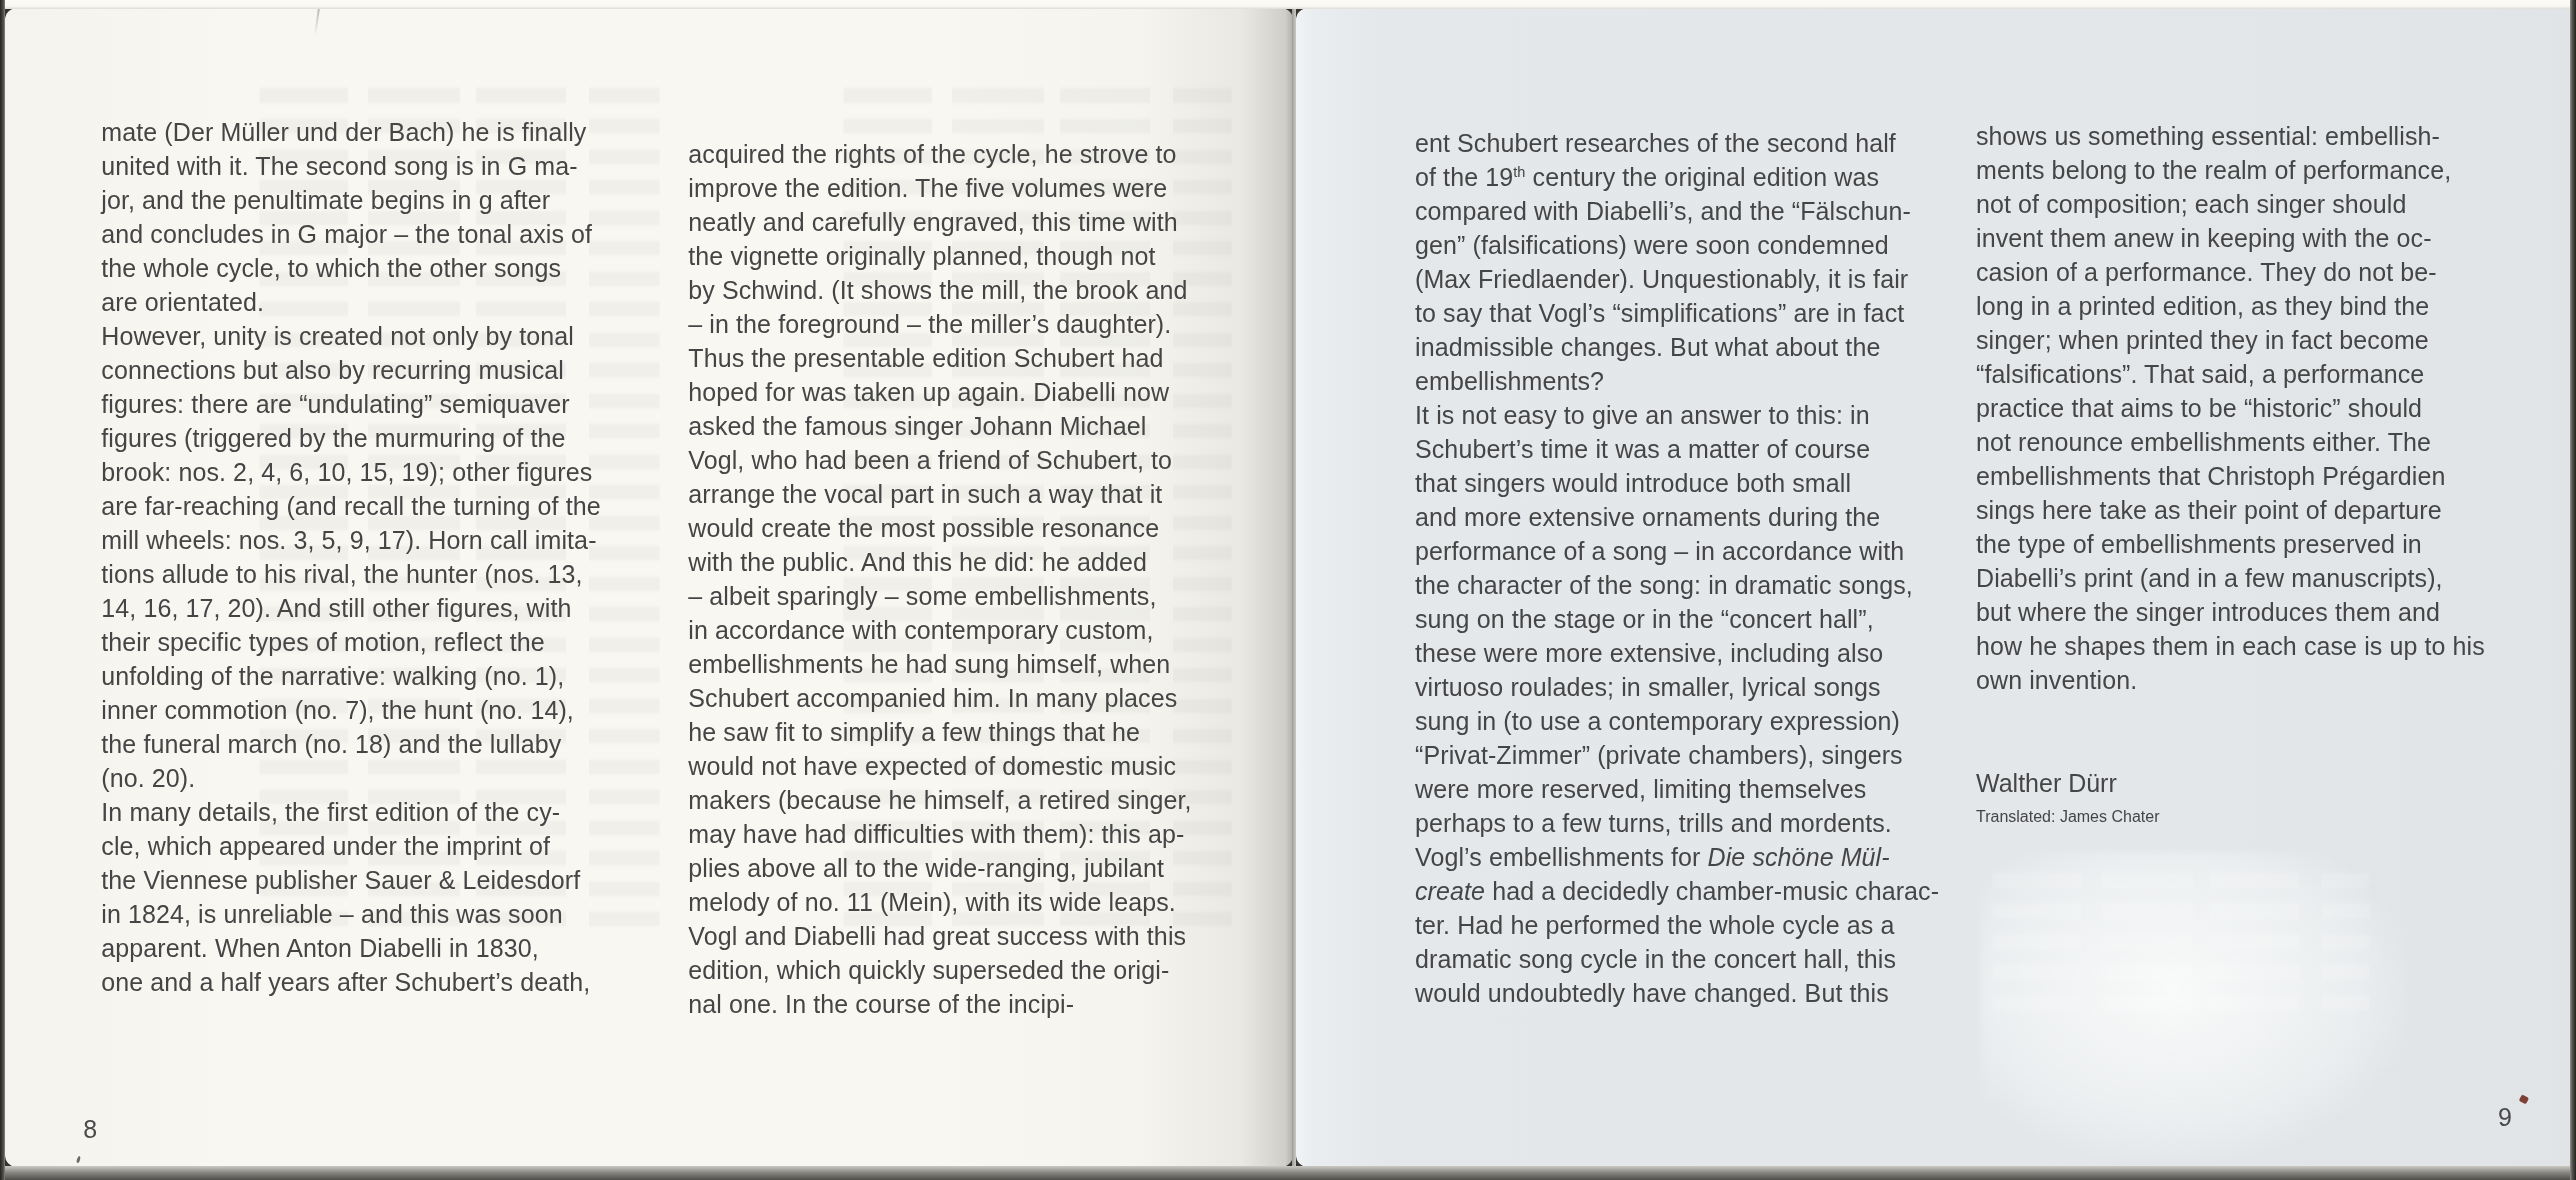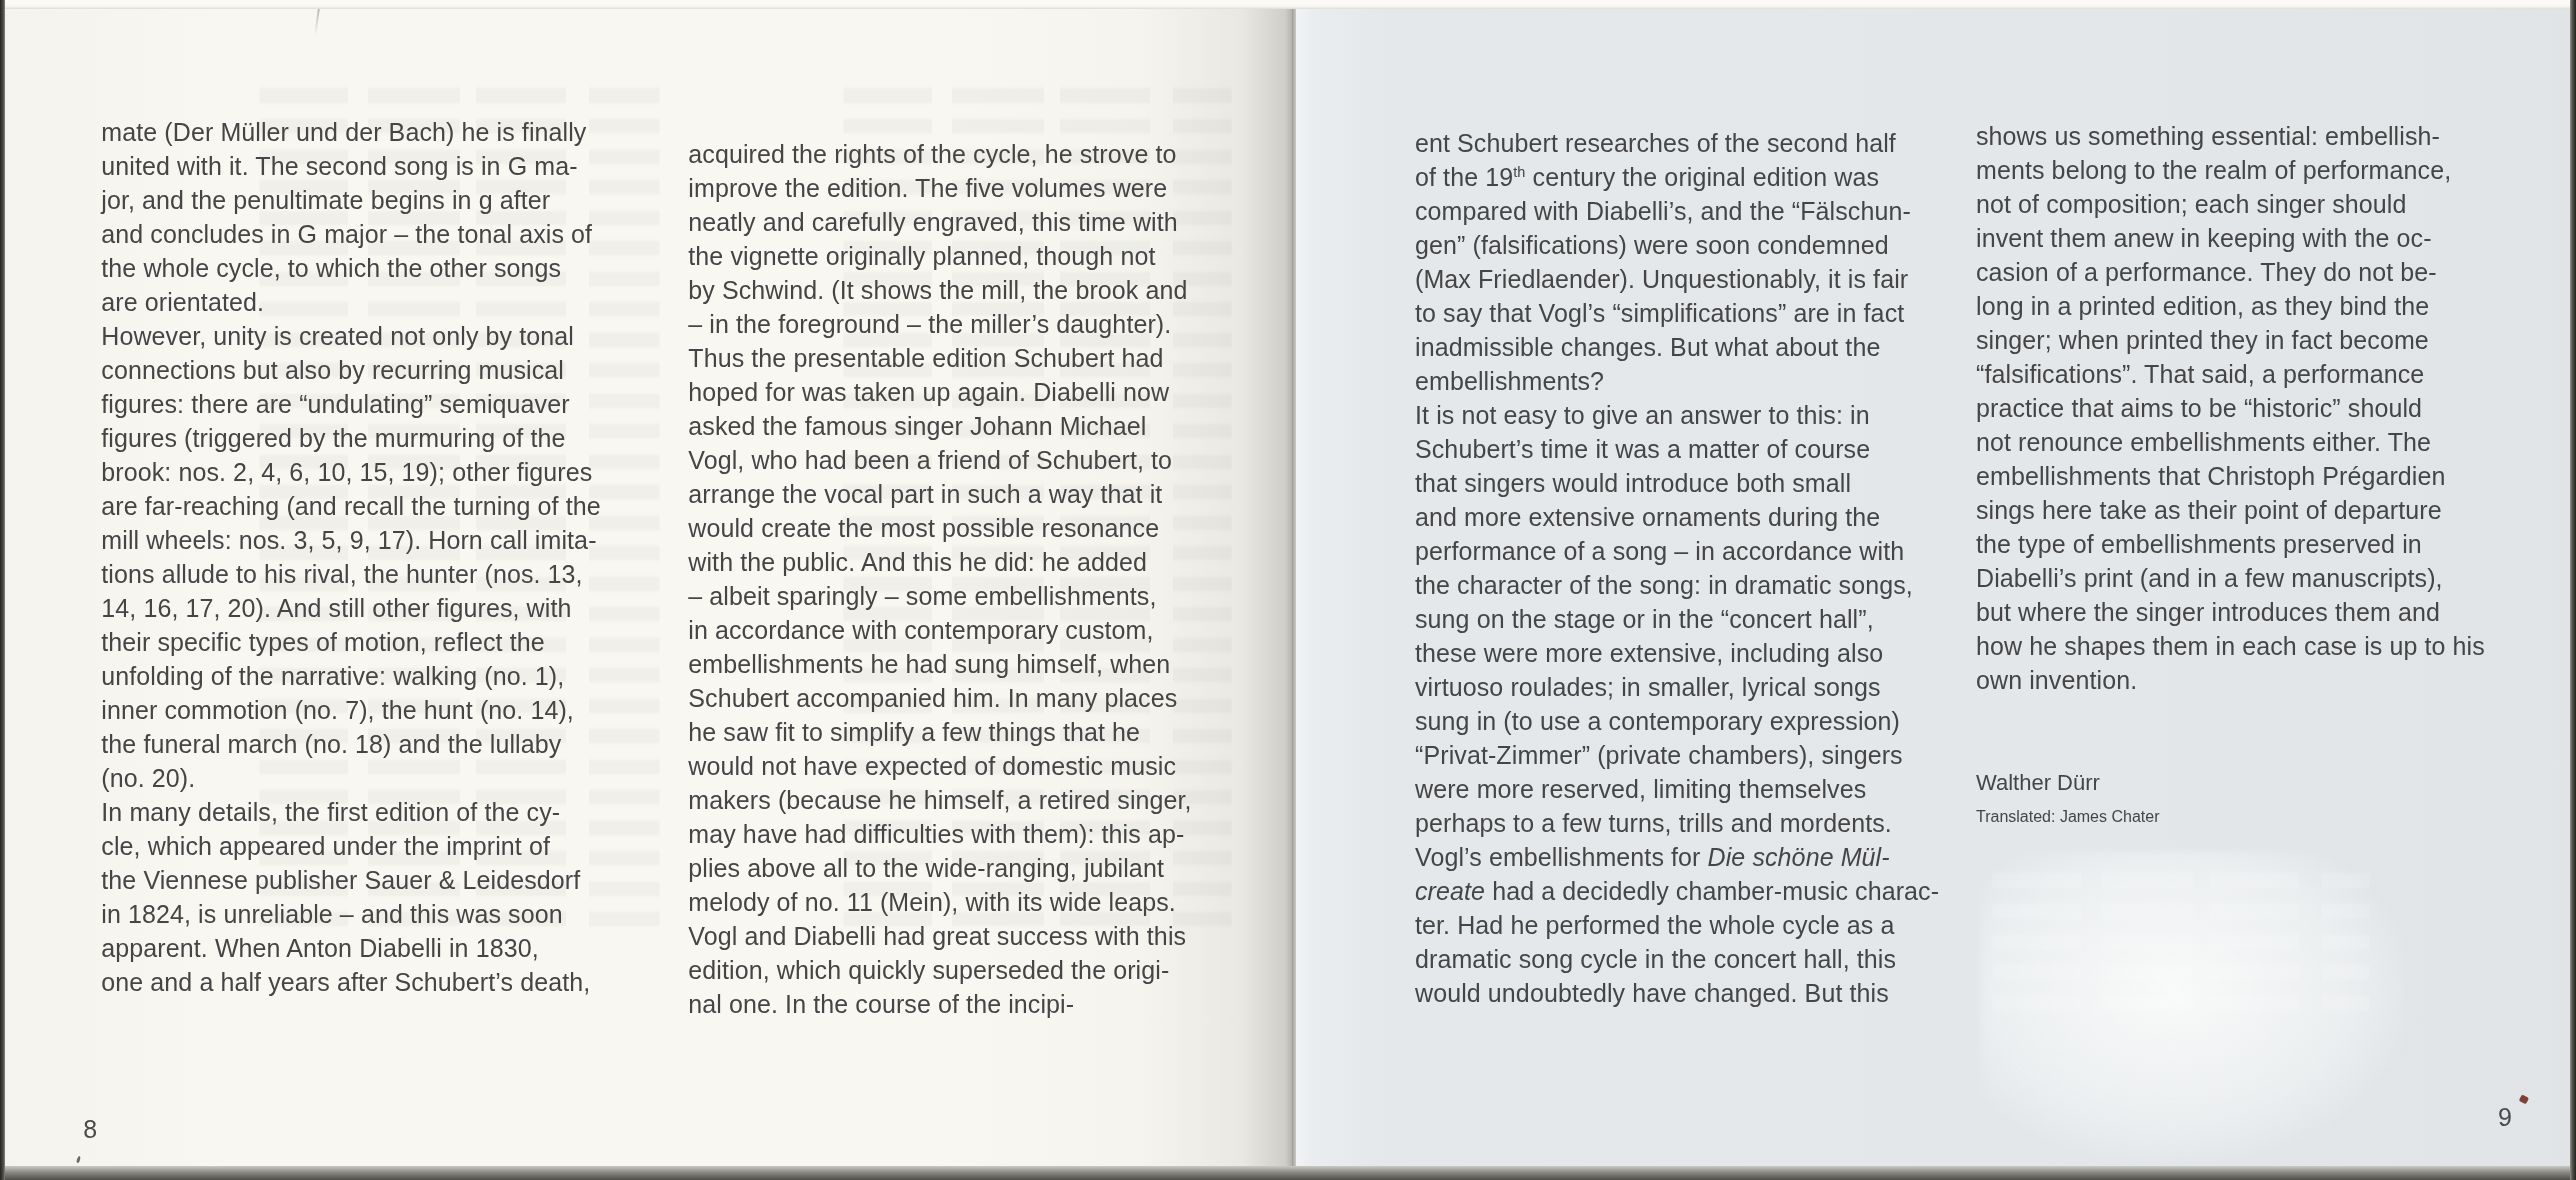--- a/index.html
+++ b/index.html
@@ -26,21 +26,21 @@
     background:linear-gradient(90deg,#23221f 0%,#55534e 70%,#8a8883 100%);
     z-index:6;
   }
   .right-strip{
     position:absolute;right:0;top:0;width:6.5px;height:1180px;
     background:linear-gradient(270deg,#23221f 0%,#55534e 60%,#95938e 100%);
     z-index:6;
   }
 
   
-  .page{position:absolute;top:8.3px;height:1159px;z-index:1;}
+  .page{position:absolute;top:8.3px;height:1159px;z-index:1;border-radius:12px;}
   .page-left{
     left:5.3px;width:1288px;
     background:linear-gradient(90deg,#f4f3ee 0%,#f8f7f2 18%,#f8f7f2 72%,#f5f4ef 88%,#e9e8e3 96%,#cfcec9 99.4%,#b0afaa 100%);
   }
   .page-right{
     left:1296px;width:1455px;
     background:linear-gradient(90deg,#f1f3f5 0%,#eaedf0 1.2%,#e5e8eb 6%,#e4e7ea 55%,#e1e4e7 90%,#dbdee1 97%,#d3d6d9 100%);
   }
   .spine{
     position:absolute;left:1292px;top:8.3px;width:3.5px;height:1159px;
@@ -58,21 +58,21 @@
   .col .line{height:34px;}
   .col sup{font-size:0.58em;line-height:0;vertical-align:super;}
   .col em{}
 
   #col1{left:96px;top:107px;}
   #col2{left:651px;top:129px;margin-left:32px;}
   #col3{left:119px;top:118px;}
   #col4{left:680px;top:111px;}
 
   .signature{position:absolute;left:680px;top:758px;color:#454545;z-index:3;}
-  .sig-name{font-size:22px;line-height:34px;}
+  .sig-name{font-size:25px;line-height:34px;}
   .sig-trans{font-size:16px;line-height:33px;}
 
   .page-number{position:absolute;font-size:25px;color:#4a4a4a;z-index:3;}
   .pn-left{left:78px;top:1107px;}
   .pn-right{left:1202px;top:1095px;}
 
   
   .ghost-band{
     position:absolute;z-index:2;filter:blur(1.8px);opacity:0.5;pointer-events:none;
     background:repeating-linear-gradient(180deg, rgba(148,146,136,0.16) 3.5px 17.7px, rgba(0,0,0,0) 17.7px 34px);

